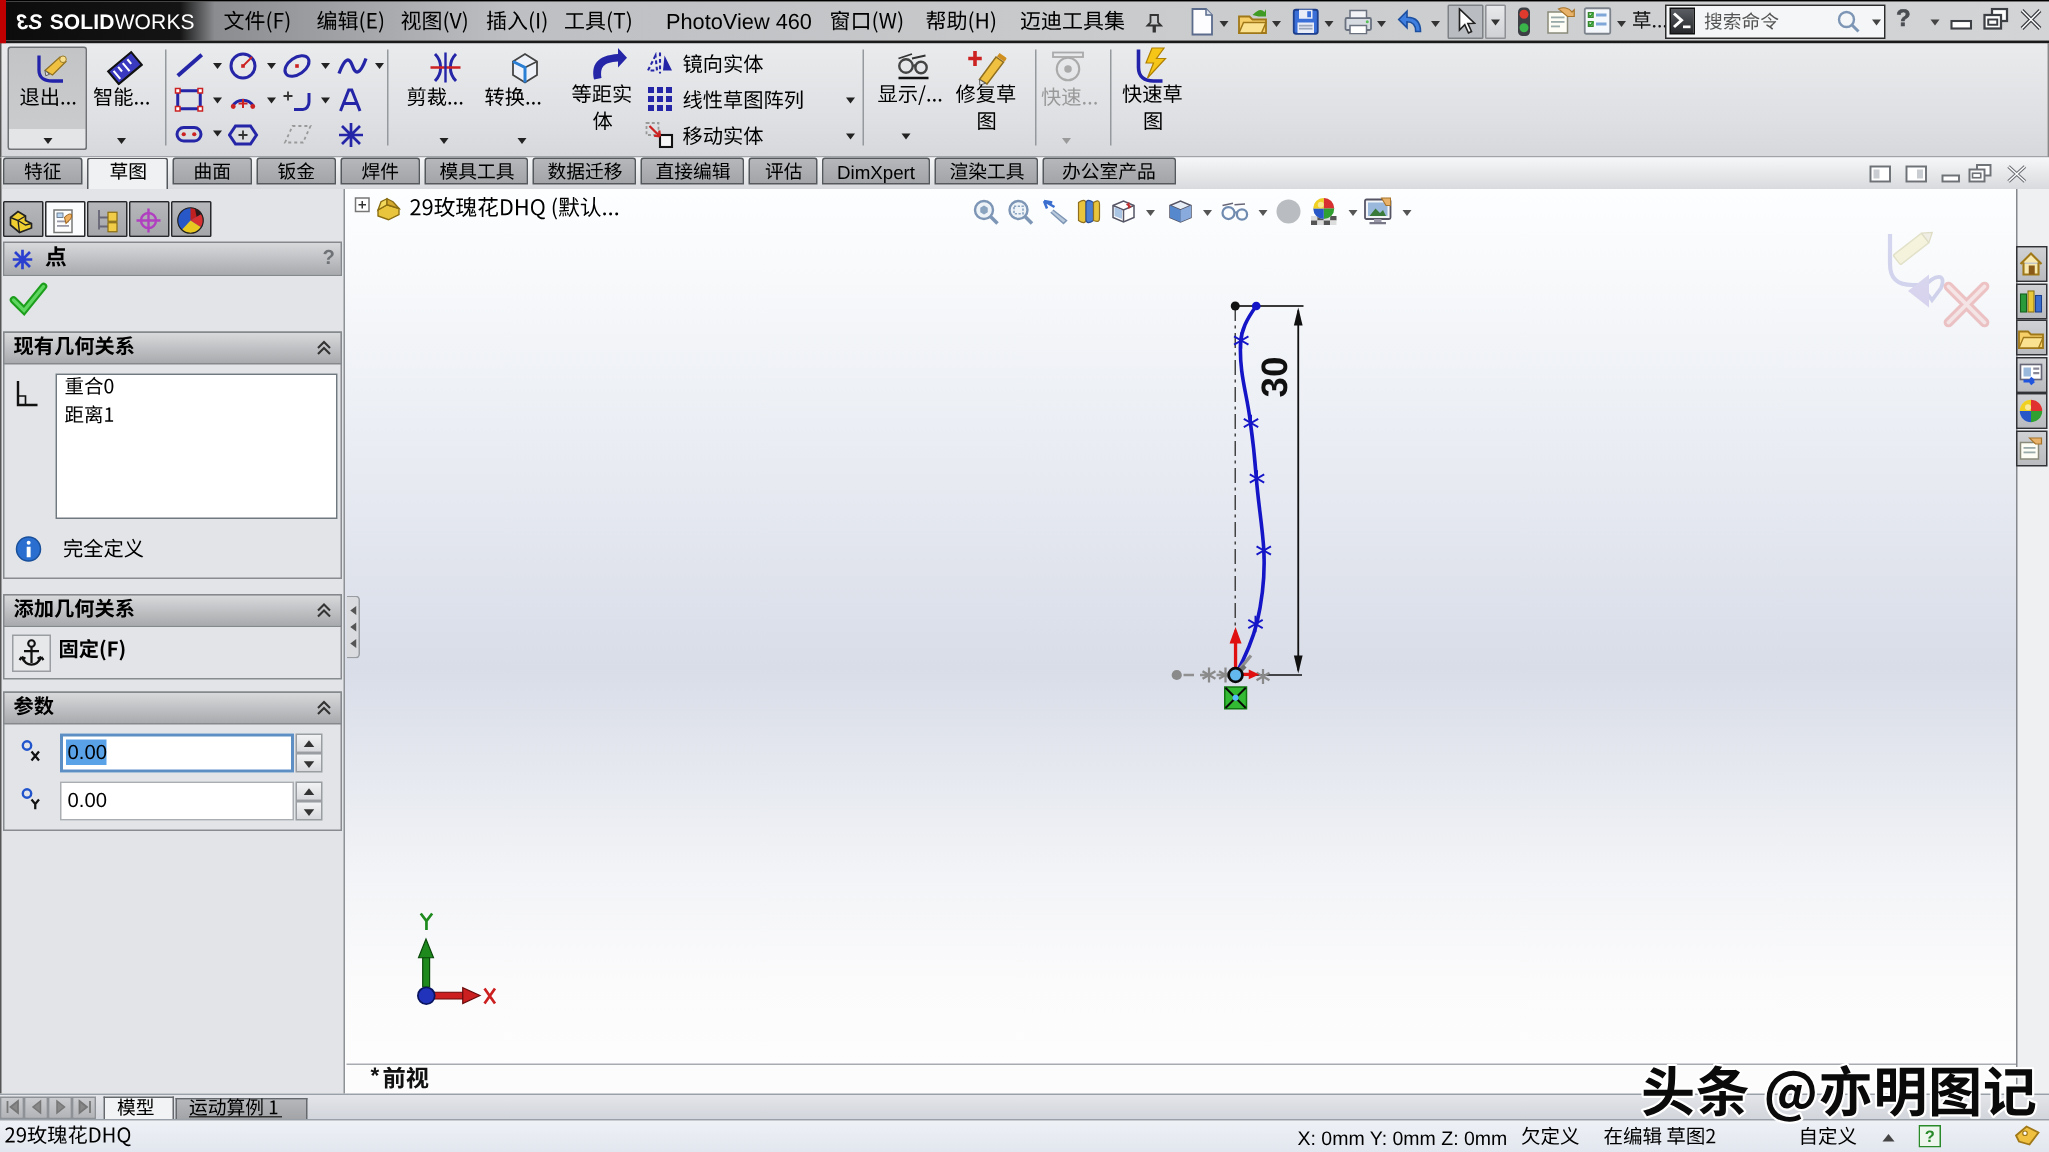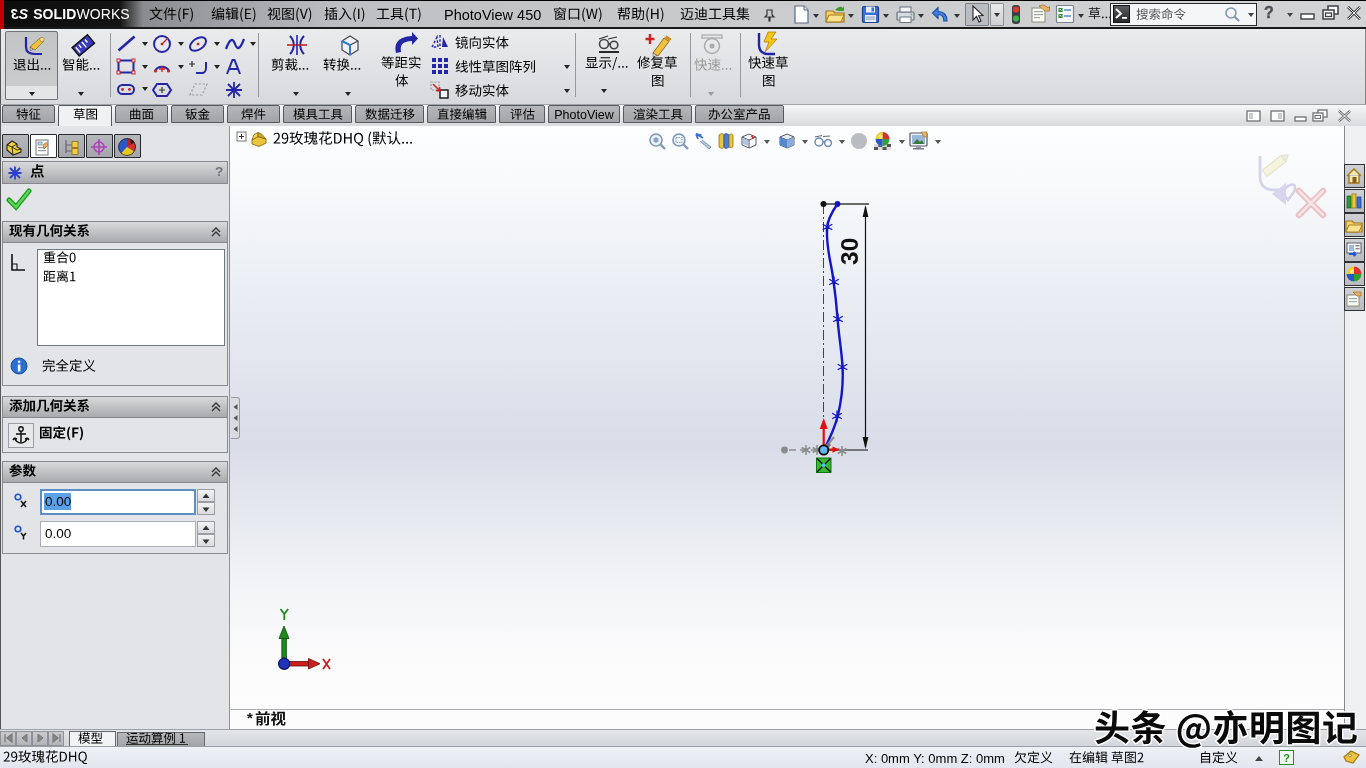--- a/index.html
+++ b/index.html
@@ -16,21 +16,21 @@
   </svg>
 <svg style="position:absolute;left:267px;top:7px;overflow:visible" width="48" height="18">
     <path fill="#000" transform="translate(0,12.0)" d="M6.3 -11.1H12.7V-3.6H11.7V-10.2H7.3V-3.6H6.3ZM9.4 -3.9H10.4V-0.4Q10.4 -0.1 10.5 0.0Q10.6 0.1 10.9 0.1H12.0Q12.3 0.1 12.4 -0.1Q12.5 -0.3 12.6 -0.8Q12.6 -1.3 12.6 -2.3Q12.8 -2.1 13.1 -2.0Q13.3 -1.9 13.5 -1.9Q13.4 -0.8 13.3 -0.2Q13.2 0.4 12.9 0.7Q12.6 0.9 12.0 0.9H10.7Q10.0 0.9 9.7 0.7Q9.4 0.4 9.4 -0.3ZM8.9 -9.1H9.9V-6.3Q9.9 -5.4 9.8 -4.4Q9.6 -3.4 9.2 -2.4Q8.7 -1.4 7.9 -0.5Q7.0 0.4 5.6 1.1Q5.6 1.0 5.5 0.9Q5.3 0.7 5.2 0.6Q5.1 0.4 5.0 0.3Q6.3 -0.3 7.1 -1.2Q7.9 -2.0 8.3 -2.9Q8.7 -3.8 8.8 -4.6Q8.9 -5.5 8.9 -6.4ZM0.9 -9.4H4.9V-8.4H0.9ZM2.7 -5.2 3.7 -6.4V1.1H2.7ZM3.7 -6.2Q3.8 -6.0 4.1 -5.7Q4.4 -5.4 4.7 -5.0Q5.0 -4.7 5.3 -4.4Q5.6 -4.0 5.7 -3.9L5.0 -3.1Q4.9 -3.3 4.6 -3.7Q4.4 -4.0 4.1 -4.4Q3.8 -4.8 3.5 -5.1Q3.2 -5.5 3.1 -5.7ZM4.6 -9.4H4.8L5.0 -9.4L5.6 -9.0Q5.1 -7.8 4.4 -6.6Q3.7 -5.4 2.8 -4.5Q1.9 -3.5 1.0 -2.8Q1.0 -3.0 0.9 -3.2Q0.8 -3.4 0.7 -3.6Q0.6 -3.8 0.6 -3.9Q1.4 -4.4 2.2 -5.3Q2.9 -6.1 3.6 -7.1Q4.2 -8.1 4.6 -9.1ZM2.2 -11.3 3.0 -11.7Q3.4 -11.3 3.7 -10.8Q4.1 -10.4 4.3 -10.0L3.5 -9.4Q3.3 -9.8 2.9 -10.3Q2.5 -10.9 2.2 -11.3Z M15.2 -11.1H26.8V1.1H25.8V-10.2H16.2V1.1H15.2ZM15.8 -0.4H26.4V0.5H15.8ZM19.2 -3.9 19.7 -4.5Q20.3 -4.4 20.9 -4.3Q21.5 -4.1 22.1 -3.9Q22.6 -3.7 23.0 -3.5L22.6 -2.8Q22.2 -3.0 21.6 -3.2Q21.1 -3.4 20.4 -3.6Q19.8 -3.8 19.2 -3.9ZM19.8 -9.9 20.7 -9.6Q20.3 -9.0 19.7 -8.4Q19.2 -7.8 18.6 -7.2Q18.0 -6.7 17.4 -6.3Q17.4 -6.4 17.2 -6.5Q17.1 -6.7 16.9 -6.8Q16.8 -6.9 16.7 -7.0Q17.6 -7.5 18.4 -8.3Q19.3 -9.1 19.8 -9.9ZM23.5 -8.8H23.7L23.9 -8.8L24.5 -8.5Q23.9 -7.6 23.1 -6.9Q22.3 -6.2 21.2 -5.6Q20.2 -5.1 19.1 -4.6Q18.0 -4.2 16.9 -4.0Q16.9 -4.1 16.8 -4.3Q16.7 -4.4 16.6 -4.6Q16.5 -4.8 16.4 -4.8Q17.5 -5.1 18.5 -5.4Q19.6 -5.8 20.6 -6.2Q21.5 -6.7 22.3 -7.3Q23.1 -7.9 23.5 -8.6ZM19.2 -8.0Q19.8 -7.3 20.8 -6.7Q21.8 -6.1 23.0 -5.6Q24.3 -5.2 25.5 -4.9Q25.4 -4.8 25.2 -4.6Q25.0 -4.3 24.9 -4.1Q23.7 -4.4 22.4 -4.9Q21.2 -5.4 20.1 -6.1Q19.1 -6.8 18.4 -7.7ZM19.5 -8.8H23.9V-8.0H18.9ZM17.9 -2.1 18.3 -2.8Q19.0 -2.8 19.8 -2.6Q20.6 -2.5 21.4 -2.3Q22.1 -2.2 22.8 -2.0Q23.5 -1.8 24.0 -1.6L23.5 -0.9Q22.9 -1.1 21.9 -1.3Q20.9 -1.6 19.9 -1.8Q18.8 -2.0 17.9 -2.1Z M31.4 2.8Q30.4 1.2 29.8 -0.6Q29.3 -2.3 29.3 -4.3Q29.3 -6.4 29.8 -8.1Q30.4 -9.9 31.4 -11.5L32.1 -11.1Q31.2 -9.6 30.8 -7.9Q30.4 -6.1 30.4 -4.3Q30.4 -2.6 30.8 -0.8Q31.2 0.9 32.1 2.4Z M36.0 0.0 32.7 -10.3H34.1L35.8 -4.7Q36.0 -3.8 36.3 -3.0Q36.5 -2.2 36.8 -1.3H36.8Q37.1 -2.2 37.3 -3.0Q37.5 -3.8 37.8 -4.7L39.5 -10.3H40.8L37.5 0.0Z M42.2 2.8 41.4 2.4Q42.3 0.9 42.7 -0.8Q43.2 -2.6 43.2 -4.3Q43.2 -6.1 42.7 -7.9Q42.3 -9.6 41.4 -11.1L42.2 -11.5Q43.1 -9.9 43.7 -8.1Q44.2 -6.4 44.2 -4.3Q44.2 -2.3 43.7 -0.6Q43.1 1.2 42.2 2.8Z"></path>
   </svg>
 <svg style="position:absolute;left:324px;top:7px;overflow:visible" width="44" height="18">
     <path fill="#000" transform="translate(0,12.0)" d="M12.0 -11.7 12.6 -10.8Q11.9 -10.6 11.1 -10.5Q10.3 -10.3 9.4 -10.2Q8.5 -10.1 7.6 -10.0Q6.7 -10.0 5.9 -9.9Q5.9 -10.1 5.8 -10.3Q5.7 -10.6 5.6 -10.8Q6.4 -10.8 7.3 -10.9Q8.2 -11.0 9.1 -11.1Q10.0 -11.2 10.7 -11.3Q11.5 -11.5 12.0 -11.7ZM7.7 -6.5 8.2 -5.7Q7.6 -5.5 7.0 -5.3Q6.4 -5.1 5.8 -5.0Q5.8 -5.1 5.7 -5.3Q5.6 -5.6 5.5 -5.7Q6.1 -5.9 6.7 -6.1Q7.3 -6.3 7.7 -6.5ZM5.1 -8.5H13.3V-7.5H5.1ZM8.7 -10.7H9.7V-0.1H8.7ZM5.5 -5.7 6.5 -5.4V1.1H5.5ZM10.2 -6.1H12.8V1.1H11.9V-5.1H10.2ZM6.0 -3.4H8.1V-2.5H6.0ZM10.3 -3.4H12.4V-2.5H10.3ZM5.9 -0.5H12.1V0.4H5.9ZM0.5 -4.3Q1.3 -4.5 2.4 -4.8Q3.5 -5.1 4.7 -5.5L4.8 -4.5Q3.7 -4.2 2.7 -3.9Q1.6 -3.6 0.8 -3.3ZM0.8 -8.9H4.6V-8.0H0.8ZM2.2 -11.8H3.3V-0.1Q3.3 0.3 3.2 0.5Q3.1 0.7 2.8 0.9Q2.6 1.0 2.2 1.0Q1.9 1.1 1.3 1.1Q1.3 0.9 1.2 0.6Q1.1 0.3 1.0 0.1Q1.4 0.1 1.7 0.1Q1.9 0.1 2.0 0.1Q2.2 0.1 2.2 -0.1Z M18.1 -10.6 18.8 -11.5Q19.7 -10.8 20.4 -10.0Q21.1 -9.2 21.7 -8.3Q22.2 -7.5 22.6 -6.6Q23.1 -5.7 23.5 -4.8Q24.0 -3.9 24.5 -3.1Q25.0 -2.3 25.8 -1.5Q26.5 -0.8 27.5 -0.2Q27.4 -0.1 27.3 0.2Q27.2 0.4 27.1 0.6Q27.0 0.8 27.0 1.0Q25.9 0.4 25.2 -0.4Q24.4 -1.1 23.9 -2.0Q23.3 -2.9 22.8 -3.8Q22.3 -4.7 21.9 -5.7Q21.4 -6.6 20.9 -7.5Q20.4 -8.4 19.7 -9.2Q19.0 -9.9 18.1 -10.6ZM20.4 -8.5 21.6 -8.3Q21.1 -6.1 20.3 -4.3Q19.5 -2.6 18.3 -1.2Q17.1 0.1 15.5 1.0Q15.4 0.9 15.3 0.8Q15.1 0.6 14.9 0.4Q14.7 0.3 14.6 0.2Q17.0 -1.1 18.4 -3.2Q19.8 -5.4 20.4 -8.5Z M31.4 2.8Q30.4 1.2 29.8 -0.6Q29.3 -2.3 29.3 -4.3Q29.3 -6.4 29.8 -8.1Q30.4 -9.9 31.4 -11.5L32.1 -11.1Q31.2 -9.6 30.8 -7.9Q30.4 -6.1 30.4 -4.3Q30.4 -2.6 30.8 -0.8Q31.2 0.9 32.1 2.4Z M34.1 0.0V-10.3H35.4V0.0Z M38.2 2.8 37.4 2.4Q38.3 0.9 38.8 -0.8Q39.2 -2.6 39.2 -4.3Q39.2 -6.1 38.8 -7.9Q38.3 -9.6 37.4 -11.1L38.2 -11.5Q39.2 -9.9 39.7 -8.1Q40.3 -6.4 40.3 -4.3Q40.3 -2.3 39.7 -0.6Q39.2 1.2 38.2 2.8Z"></path>
   </svg>
 <svg style="position:absolute;left:376px;top:7px;overflow:visible" width="48" height="18">
     <path fill="#000" transform="translate(0,12.0)" d="M1.5 -10.2H12.6V-9.1H1.5ZM0.7 -1.0H13.3V0.0H0.7ZM6.4 -9.6H7.6V-0.6H6.4Z M22.5 -1.2 23.1 -1.9Q23.9 -1.6 24.7 -1.2Q25.5 -0.8 26.2 -0.4Q26.9 0.0 27.5 0.3L26.6 1.1Q26.1 0.8 25.5 0.4Q24.8 -0.0 24.0 -0.4Q23.2 -0.8 22.5 -1.2ZM14.7 -2.9H27.3V-2.0H14.7ZM17.4 -9.0H24.6V-8.2H17.4ZM17.4 -7.0H24.6V-6.2H17.4ZM17.4 -5.0H24.6V-4.2H17.4ZM18.6 -1.9 19.6 -1.2Q19.0 -0.8 18.3 -0.4Q17.6 0.1 16.8 0.5Q16.0 0.8 15.3 1.1Q15.2 1.0 15.0 0.7Q14.7 0.5 14.6 0.4Q15.3 0.1 16.0 -0.3Q16.8 -0.7 17.5 -1.1Q18.2 -1.5 18.6 -1.9ZM17.0 -11.1H25.2V-2.5H24.2V-10.2H18.0V-2.5H17.0Z M31.4 2.8Q30.4 1.2 29.8 -0.6Q29.3 -2.3 29.3 -4.3Q29.3 -6.4 29.8 -8.1Q30.4 -9.9 31.4 -11.5L32.1 -11.1Q31.2 -9.6 30.8 -7.9Q30.4 -6.1 30.4 -4.3Q30.4 -2.6 30.8 -0.8Q31.2 0.9 32.1 2.4Z M36.3 0.0V-9.2H33.2V-10.3H40.7V-9.2H37.6V0.0Z M42.5 2.8 41.7 2.4Q42.6 0.9 43.1 -0.8Q43.5 -2.6 43.5 -4.3Q43.5 -6.1 43.1 -7.9Q42.6 -9.6 41.7 -11.1L42.5 -11.5Q43.5 -9.9 44.0 -8.1Q44.6 -6.4 44.6 -4.3Q44.6 -2.3 44.0 -0.6Q43.5 1.2 42.5 2.8Z"></path>
   </svg>
-<div style="position:absolute;left:444px;top:7px;font-size:14.5px;color:#000">PhotoView 450</div>
+<div style="position:absolute;left:444px;top:7px;font-size:14.5px;color:#000">PhotoView 460</div>
 <svg style="position:absolute;left:553px;top:7px;overflow:visible" width="52" height="18">
     <path fill="#000" transform="translate(0,12.0)" d="M2.3 -6.6H11.9V1.1H10.8V-5.8H3.3V1.1H2.3ZM6.1 -8.0 7.2 -7.8Q6.8 -7.3 6.5 -6.9Q6.1 -6.4 5.8 -6.1L4.9 -6.3Q5.2 -6.7 5.5 -7.2Q5.9 -7.6 6.1 -8.0ZM2.7 -0.2H11.4V0.6H2.7ZM9.0 -4.7H9.2L9.3 -4.7L9.9 -4.5Q9.4 -3.4 8.5 -2.6Q7.7 -1.8 6.6 -1.3Q5.5 -0.8 4.3 -0.5Q4.3 -0.6 4.1 -0.8Q4.0 -1.0 3.9 -1.1Q5.0 -1.4 6.0 -1.8Q7.0 -2.3 7.8 -2.9Q8.6 -3.6 9.0 -4.5ZM5.5 -5.5 6.4 -5.4Q6.0 -4.7 5.6 -4.1Q5.1 -3.5 4.5 -2.9Q4.4 -3.0 4.2 -3.2Q4.0 -3.3 3.8 -3.4Q4.4 -3.9 4.9 -4.4Q5.3 -5.0 5.5 -5.5ZM5.6 -4.7H9.2V-4.0H5.1ZM5.1 -3.1 5.6 -3.6Q6.4 -3.3 7.2 -2.9Q8.0 -2.5 8.8 -2.1Q9.5 -1.7 10.0 -1.3L9.4 -0.7Q9.0 -1.1 8.3 -1.5Q7.5 -1.9 6.7 -2.3Q5.9 -2.8 5.1 -3.1ZM1.1 -10.6H12.9V-8.4H11.8V-9.7H2.1V-8.4H1.1ZM5.2 -9.4 6.0 -8.9Q5.4 -8.4 4.7 -8.0Q4.0 -7.6 3.2 -7.2Q2.5 -6.9 1.7 -6.7L1.2 -7.5Q1.9 -7.7 2.6 -8.0Q3.3 -8.2 4.0 -8.6Q4.6 -9.0 5.2 -9.4ZM8.1 -8.8 8.7 -9.4Q9.4 -9.1 10.2 -8.8Q11.0 -8.4 11.7 -8.0Q12.4 -7.6 12.9 -7.2L12.2 -6.6Q11.8 -6.9 11.1 -7.3Q10.4 -7.7 9.6 -8.1Q8.8 -8.5 8.1 -8.8ZM6.0 -11.6 7.1 -11.8Q7.3 -11.4 7.5 -11.0Q7.8 -10.5 7.9 -10.2L6.7 -9.9Q6.6 -10.2 6.4 -10.7Q6.2 -11.2 6.0 -11.6Z M15.8 -10.3H26.3V0.7H25.1V-9.2H16.9V0.8H15.8ZM16.3 -1.5H25.9V-0.4H16.3Z M31.4 2.8Q30.4 1.2 29.8 -0.6Q29.3 -2.3 29.3 -4.3Q29.3 -6.4 29.8 -8.1Q30.4 -9.9 31.4 -11.5L32.1 -11.1Q31.2 -9.6 30.8 -7.9Q30.4 -6.1 30.4 -4.3Q30.4 -2.6 30.8 -0.8Q31.2 0.9 32.1 2.4Z M35.3 0.0 33.1 -10.3H34.4L35.5 -4.7Q35.7 -3.9 35.8 -3.0Q36.0 -2.2 36.1 -1.3H36.2Q36.4 -2.2 36.5 -3.0Q36.7 -3.9 36.9 -4.7L38.3 -10.3H39.5L40.9 -4.7Q41.1 -3.9 41.3 -3.0Q41.5 -2.2 41.7 -1.3H41.7Q41.9 -2.2 42.0 -3.0Q42.2 -3.9 42.3 -4.7L43.4 -10.3H44.6L42.5 0.0H41.0L39.4 -6.2Q39.3 -6.8 39.2 -7.4Q39.0 -7.9 38.9 -8.5H38.9Q38.7 -7.9 38.6 -7.4Q38.5 -6.8 38.3 -6.2L36.8 0.0Z M46.4 2.8 45.6 2.4Q46.5 0.9 47.0 -0.8Q47.4 -2.6 47.4 -4.3Q47.4 -6.1 47.0 -7.9Q46.5 -9.6 45.6 -11.1L46.4 -11.5Q47.4 -9.9 47.9 -8.1Q48.5 -6.4 48.5 -4.3Q48.5 -2.3 47.9 -0.6Q47.4 1.2 46.4 2.8Z"></path>
   </svg>
 <svg style="position:absolute;left:617px;top:7px;overflow:visible" width="50" height="18">
     <path fill="#000" transform="translate(0,12.0)" d="M0.9 -10.6H7.5V-9.8H0.9ZM0.7 -6.9H7.6V-6.0H0.7ZM1.2 -8.8H7.2V-7.9H1.2ZM8.2 -11.2H12.2V-10.3H9.2V-4.2H8.2ZM12.0 -11.2H12.2L12.4 -11.2L13.1 -10.8Q12.7 -10.2 12.3 -9.6Q11.8 -9.0 11.4 -8.5Q12.3 -7.9 12.6 -7.4Q13.0 -6.9 13.0 -6.4Q13.0 -6.0 12.8 -5.7Q12.7 -5.4 12.3 -5.2Q12.1 -5.1 11.9 -5.1Q11.7 -5.0 11.5 -5.0Q11.1 -4.9 10.7 -4.9Q10.3 -4.9 9.9 -5.0Q9.8 -5.2 9.7 -5.4Q9.7 -5.7 9.5 -5.9Q10.0 -5.8 10.3 -5.8Q10.7 -5.8 11.0 -5.8Q11.2 -5.8 11.3 -5.9Q11.5 -5.9 11.6 -5.9Q12.0 -6.1 12.0 -6.5Q12.0 -6.9 11.6 -7.4Q11.2 -7.8 10.3 -8.4Q10.6 -8.8 10.9 -9.3Q11.2 -9.7 11.5 -10.2Q11.8 -10.6 12.0 -11.0ZM3.8 -11.8H4.9V-7.6Q4.9 -7.2 4.7 -6.7Q4.6 -6.1 4.2 -5.6Q3.9 -5.0 3.3 -4.5Q2.7 -4.0 1.7 -3.6Q1.6 -3.8 1.4 -4.0Q1.1 -4.2 1.0 -4.4Q1.8 -4.6 2.4 -5.1Q2.9 -5.5 3.3 -5.9Q3.6 -6.4 3.7 -6.8Q3.8 -7.3 3.8 -7.6ZM6.4 -4.8H7.5V1.1H6.4ZM2.1 -3.7H11.5V-2.7H3.2V0.4H2.1ZM11.0 -3.7H12.1V-0.8Q12.1 -0.4 12.0 -0.2Q11.9 0.1 11.5 0.2Q11.2 0.3 10.6 0.3Q10.1 0.3 9.2 0.3Q9.1 0.1 9.0 -0.1Q8.9 -0.4 8.8 -0.6Q9.3 -0.6 9.7 -0.6Q10.1 -0.6 10.3 -0.6Q10.6 -0.6 10.8 -0.6Q10.9 -0.6 11.0 -0.6Q11.0 -0.7 11.0 -0.8Z M20.5 -8.6H26.5V-7.6H20.5ZM26.0 -8.6H27.0Q27.0 -8.6 27.0 -8.5Q27.0 -8.4 27.0 -8.3Q27.0 -8.1 27.0 -8.1Q27.0 -5.8 26.9 -4.3Q26.8 -2.8 26.8 -1.8Q26.7 -0.8 26.6 -0.3Q26.4 0.2 26.3 0.5Q26.1 0.7 25.8 0.9Q25.6 1.0 25.3 1.0Q24.9 1.0 24.4 1.0Q23.9 1.0 23.3 1.0Q23.3 0.8 23.2 0.5Q23.1 0.2 23.0 -0.0Q23.6 0.0 24.1 0.0Q24.6 0.1 24.8 0.1Q25.0 0.1 25.1 0.0Q25.3 -0.0 25.4 -0.2Q25.5 -0.3 25.6 -0.8Q25.7 -1.3 25.8 -2.3Q25.8 -3.2 25.9 -4.7Q26.0 -6.2 26.0 -8.4ZM22.9 -11.8H23.9Q23.9 -10.1 23.8 -8.6Q23.8 -7.1 23.6 -5.6Q23.4 -4.2 23.0 -2.9Q22.6 -1.7 21.9 -0.7Q21.1 0.4 20.0 1.1Q19.8 1.0 19.6 0.7Q19.4 0.5 19.2 0.4Q20.3 -0.3 21.0 -1.3Q21.7 -2.3 22.1 -3.4Q22.5 -4.6 22.6 -6.0Q22.8 -7.3 22.8 -8.8Q22.9 -10.2 22.9 -11.8ZM15.5 -11.1H20.1V-2.0H19.1V-10.1H16.4V-1.1H15.5ZM14.5 -1.3Q15.3 -1.5 16.3 -1.7Q17.3 -1.9 18.5 -2.2Q19.7 -2.4 20.8 -2.7L20.9 -1.7Q19.8 -1.4 18.7 -1.2Q17.6 -0.9 16.5 -0.7Q15.5 -0.5 14.7 -0.3ZM16.0 -8.1H19.5V-7.1H16.0ZM16.0 -5.1H19.5V-4.1H16.0Z M31.4 2.8Q30.4 1.2 29.8 -0.6Q29.3 -2.3 29.3 -4.3Q29.3 -6.4 29.8 -8.1Q30.4 -9.9 31.4 -11.5L32.1 -11.1Q31.2 -9.6 30.8 -7.9Q30.4 -6.1 30.4 -4.3Q30.4 -2.6 30.8 -0.8Q31.2 0.9 32.1 2.4Z M34.1 0.0V-10.3H35.4V-6.0H40.2V-10.3H41.5V0.0H40.2V-4.8H35.4V0.0Z M44.3 2.8 43.5 2.4Q44.4 0.9 44.9 -0.8Q45.3 -2.6 45.3 -4.3Q45.3 -6.1 44.9 -7.9Q44.4 -9.6 43.5 -11.1L44.3 -11.5Q45.3 -9.9 45.8 -8.1Q46.4 -6.4 46.4 -4.3Q46.4 -2.3 45.8 -0.6Q45.3 1.2 44.3 2.8Z"></path>
   </svg>
 <svg style="position:absolute;left:680px;top:7px;overflow:visible" width="73" height="18">
     <path fill="#000" transform="translate(0,12.0)" d="M3.7 -6.7V-0.9H2.6V-5.7H0.7V-6.7ZM0.8 -10.5 1.5 -11.1Q2.0 -10.8 2.4 -10.4Q2.9 -10.0 3.3 -9.6Q3.7 -9.2 4.0 -8.9L3.2 -8.2Q2.9 -8.5 2.5 -8.9Q2.1 -9.3 1.7 -9.7Q1.2 -10.1 0.8 -10.5ZM4.5 -10.8H13.2V-9.9H4.5ZM7.5 -7.6H11.9V-6.7H7.5ZM11.6 -7.6H12.6Q12.6 -7.6 12.6 -7.6Q12.6 -7.5 12.6 -7.4Q12.6 -7.3 12.6 -7.2Q12.5 -5.4 12.4 -4.2Q12.3 -3.1 12.2 -2.5Q12.0 -2.0 11.8 -1.7Q11.6 -1.5 11.4 -1.4Q11.2 -1.3 10.9 -1.3Q10.6 -1.3 10.1 -1.3Q9.7 -1.3 9.1 -1.3Q9.1 -1.5 9.0 -1.8Q9.0 -2.1 8.8 -2.3Q9.4 -2.2 9.8 -2.2Q10.3 -2.2 10.4 -2.2Q10.6 -2.2 10.7 -2.2Q10.8 -2.3 10.9 -2.4Q11.1 -2.5 11.2 -3.1Q11.3 -3.6 11.4 -4.7Q11.5 -5.7 11.6 -7.5ZM6.9 -10.3H8.0Q7.9 -8.9 7.8 -7.6Q7.7 -6.3 7.4 -5.1Q7.1 -3.9 6.5 -3.0Q5.9 -2.0 5.0 -1.3Q4.9 -1.5 4.6 -1.7Q4.4 -1.9 4.3 -2.0Q5.1 -2.7 5.7 -3.6Q6.2 -4.5 6.4 -5.5Q6.7 -6.6 6.8 -7.8Q6.9 -9.0 6.9 -10.3ZM3.2 -1.5Q3.6 -1.5 3.9 -1.3Q4.2 -1.0 4.7 -0.7Q5.4 -0.4 6.3 -0.3Q7.2 -0.2 8.3 -0.2Q9.1 -0.2 10.1 -0.2Q11.0 -0.2 11.9 -0.3Q12.8 -0.3 13.5 -0.4Q13.4 -0.3 13.4 -0.1Q13.3 0.1 13.2 0.3Q13.2 0.6 13.2 0.7Q12.8 0.7 12.1 0.8Q11.5 0.8 10.8 0.8Q10.1 0.8 9.5 0.8Q8.8 0.9 8.3 0.9Q7.1 0.9 6.2 0.7Q5.2 0.6 4.5 0.2Q4.1 -0.0 3.8 -0.3Q3.4 -0.5 3.2 -0.5Q3.0 -0.5 2.7 -0.3Q2.4 -0.1 2.0 0.3Q1.7 0.6 1.4 1.0L0.6 0.0Q1.3 -0.6 2.0 -1.1Q2.7 -1.5 3.2 -1.5Z M22.2 -11.7H23.3V-2.4H22.2ZM17.5 -6.9V-1.1H16.5V-5.9H14.7V-6.9ZM15.0 -10.3 15.7 -10.9Q16.1 -10.7 16.6 -10.4Q17.0 -10.1 17.5 -9.7Q17.9 -9.4 18.2 -9.1L17.4 -8.4Q17.2 -8.7 16.7 -9.0Q16.3 -9.3 15.9 -9.7Q15.4 -10.0 15.0 -10.3ZM17.1 -1.6Q17.5 -1.6 17.8 -1.3Q18.1 -1.1 18.7 -0.7Q19.4 -0.3 20.3 -0.2Q21.2 -0.0 22.3 -0.0Q22.9 -0.0 23.6 -0.0Q24.3 -0.1 25.0 -0.1Q25.6 -0.1 26.3 -0.2Q26.9 -0.2 27.5 -0.3Q27.4 -0.2 27.3 0.0Q27.3 0.2 27.2 0.4Q27.2 0.6 27.2 0.8Q26.8 0.8 26.2 0.8Q25.6 0.9 24.9 0.9Q24.2 0.9 23.6 0.9Q22.9 0.9 22.3 0.9Q21.0 0.9 20.1 0.8Q19.2 0.6 18.5 0.2Q18.1 -0.1 17.7 -0.4Q17.4 -0.6 17.1 -0.6Q16.9 -0.6 16.6 -0.4Q16.3 -0.1 15.9 0.2Q15.6 0.6 15.2 1.1L14.5 0.2Q15.2 -0.6 15.9 -1.1Q16.6 -1.6 17.1 -1.6ZM20.1 -5.2V-2.8H25.5V-5.2ZM20.1 -8.4V-6.0H25.5V-8.4ZM19.1 -9.3H26.5V-1.8H19.1Z M29.5 -10.2H40.6V-9.1H29.5ZM28.7 -1.0H41.3V0.0H28.7ZM34.4 -9.6H35.6V-0.6H34.4Z M50.5 -1.2 51.1 -1.9Q51.9 -1.6 52.7 -1.2Q53.5 -0.8 54.2 -0.4Q54.9 0.0 55.5 0.3L54.6 1.1Q54.1 0.8 53.5 0.4Q52.8 -0.0 52.0 -0.4Q51.2 -0.8 50.5 -1.2ZM42.7 -2.9H55.3V-2.0H42.7ZM45.4 -9.0H52.6V-8.2H45.4ZM45.4 -7.0H52.6V-6.2H45.4ZM45.4 -5.0H52.6V-4.2H45.4ZM46.6 -1.9 47.6 -1.2Q47.0 -0.8 46.3 -0.4Q45.6 0.1 44.8 0.5Q44.0 0.8 43.3 1.1Q43.2 1.0 43.0 0.7Q42.7 0.5 42.6 0.4Q43.3 0.1 44.0 -0.3Q44.8 -0.7 45.5 -1.1Q46.2 -1.5 46.6 -1.9ZM45.0 -11.1H53.2V-2.5H52.2V-10.2H46.0V-2.5H45.0Z M56.7 -3.1H69.3V-2.3H56.7ZM59.2 -8.5H67.8V-7.7H59.2ZM59.2 -6.8H67.9V-6.0H59.2ZM62.9 -9.7H63.9V-4.7H62.9ZM62.4 -4.1H63.5V1.1H62.4ZM62.2 -2.9 63.0 -2.5Q62.5 -1.9 61.8 -1.4Q61.1 -0.9 60.3 -0.4Q59.5 0.0 58.7 0.4Q57.9 0.7 57.1 1.0Q57.0 0.8 56.8 0.5Q56.6 0.2 56.4 0.1Q57.2 -0.1 58.0 -0.4Q58.8 -0.7 59.6 -1.1Q60.4 -1.5 61.1 -2.0Q61.7 -2.4 62.2 -2.9ZM63.7 -2.9Q64.2 -2.4 64.9 -2.0Q65.5 -1.5 66.3 -1.2Q67.1 -0.8 67.9 -0.5Q68.8 -0.2 69.5 -0.0Q69.4 0.1 69.3 0.2Q69.2 0.4 69.1 0.6Q69.0 0.7 68.9 0.9Q68.1 0.6 67.3 0.3Q66.4 -0.1 65.6 -0.5Q64.8 -0.9 64.1 -1.4Q63.4 -1.9 62.9 -2.5ZM59.7 -11.8 60.8 -11.6Q60.2 -10.5 59.3 -9.3Q58.4 -8.1 57.2 -7.1Q57.1 -7.3 57.0 -7.4Q56.8 -7.5 56.7 -7.6Q56.5 -7.7 56.4 -7.8Q57.2 -8.4 57.8 -9.1Q58.5 -9.8 58.9 -10.5Q59.4 -11.2 59.7 -11.8ZM62.5 -11.5 63.5 -11.8Q63.7 -11.4 64.0 -10.9Q64.2 -10.4 64.3 -10.1L63.3 -9.8Q63.3 -10.1 63.0 -10.6Q62.8 -11.1 62.5 -11.5ZM58.8 -5.1H68.9V-4.2H58.8ZM59.5 -10.3H68.4V-9.4H59.5V-3.8H58.4V-9.6L59.1 -10.3Z"></path>
   </svg>
 <svg style="position:absolute;left:763px;top:8px;" width="14" height="14" viewBox="0 0 14 14">
@@ -393,21 +393,21 @@
   </svg>
 <div style="position:absolute;left:427px;top:105px;width:69px;height:18px;background:linear-gradient(#b5b7ba,#a2a4a7);border:1px solid #55585c;border-bottom:1px solid #55585c;border-radius:2px 2px 0 0"></div>
 <svg style="position:absolute;left:436.5px;top:107.5px;overflow:visible" width="53" height="16">
     <path fill="#000" transform="translate(0,10.8)" d="M0.9 -9.4H11.6V-8.6H0.9ZM5.7 -10.5 6.7 -10.4Q6.7 -9.8 6.5 -9.2Q6.4 -8.6 6.3 -8.0Q6.2 -7.5 6.1 -7.0L5.2 -7.2Q5.3 -7.6 5.4 -8.2Q5.5 -8.8 5.6 -9.4Q5.7 -10.0 5.7 -10.5ZM2.8 -5.7H9.8V-5.0H2.8ZM2.8 -4.0H9.8V-3.3H2.8ZM0.6 -0.3H11.9V0.5H0.6ZM2.4 -7.6H10.2V0.1H9.3V-6.8H3.3V0.1H2.4ZM2.9 -2.2H9.8V-1.5H2.9Z M12.8 -3.9Q13.5 -4.0 14.5 -4.3Q15.5 -4.6 16.5 -5.0L16.6 -4.1Q15.7 -3.8 14.8 -3.5Q13.8 -3.2 13.1 -2.9ZM13.0 -8.0H16.6V-7.1H13.0ZM14.5 -10.5H15.4V-0.1Q15.4 0.3 15.3 0.5Q15.2 0.7 15.0 0.8Q14.7 0.9 14.4 0.9Q14.0 1.0 13.5 1.0Q13.5 0.8 13.4 0.5Q13.3 0.3 13.2 0.1Q13.6 0.1 13.9 0.1Q14.2 0.1 14.3 0.1Q14.5 0.1 14.5 -0.1ZM17.3 -9.2H24.1V-8.4H17.3ZM16.9 -6.3H24.4V-5.4H16.9ZM18.2 -7.9 18.9 -8.2Q19.2 -7.9 19.5 -7.4Q19.7 -7.0 19.9 -6.7L19.1 -6.3Q19.0 -6.6 18.7 -7.1Q18.5 -7.6 18.2 -7.9ZM22.1 -8.2 23.0 -8.0Q22.7 -7.4 22.4 -6.9Q22.1 -6.4 21.8 -6.0L21.0 -6.2Q21.2 -6.5 21.4 -6.8Q21.6 -7.2 21.8 -7.6Q22.0 -7.9 22.1 -8.2ZM16.7 -4.1H24.5V-3.3H16.7ZM22.1 -3.5 23.0 -3.4Q22.8 -2.4 22.3 -1.7Q21.8 -0.9 21.1 -0.4Q20.4 0.1 19.3 0.4Q18.3 0.8 16.9 1.0Q16.8 0.8 16.7 0.5Q16.6 0.3 16.5 0.2Q18.2 -0.0 19.4 -0.4Q20.5 -0.9 21.2 -1.6Q21.8 -2.4 22.1 -3.5ZM17.5 -1.7Q17.9 -2.2 18.3 -2.8Q18.7 -3.4 19.1 -4.1Q19.5 -4.8 19.7 -5.4L20.6 -5.2Q20.3 -4.6 19.9 -3.9Q19.6 -3.3 19.2 -2.6Q18.8 -2.0 18.4 -1.6ZM17.5 -1.7 18.1 -2.3Q18.8 -2.1 19.7 -1.8Q20.6 -1.5 21.4 -1.1Q22.2 -0.8 22.9 -0.4Q23.7 -0.1 24.2 0.3L23.6 1.0Q23.1 0.7 22.4 0.3Q21.7 -0.1 20.8 -0.4Q20.0 -0.8 19.2 -1.1Q18.3 -1.5 17.5 -1.7ZM19.6 -10.3 20.5 -10.4Q20.7 -10.1 20.9 -9.6Q21.2 -9.2 21.3 -8.9L20.4 -8.7Q20.3 -9.0 20.0 -9.4Q19.8 -9.9 19.6 -10.3Z M25.8 -2.3Q25.8 -2.4 25.8 -2.5Q25.7 -2.7 25.7 -2.8Q25.6 -3.0 25.6 -3.1Q25.8 -3.1 26.0 -3.4Q26.2 -3.6 26.4 -3.9Q26.6 -4.1 26.9 -4.5Q27.1 -4.9 27.5 -5.5Q27.8 -6.0 28.2 -6.6Q28.5 -7.3 28.8 -7.9L29.6 -7.5Q29.1 -6.6 28.6 -5.8Q28.1 -4.9 27.6 -4.2Q27.0 -3.4 26.5 -2.8V-2.7Q26.5 -2.7 26.4 -2.7Q26.3 -2.6 26.2 -2.6Q26.0 -2.5 25.9 -2.4Q25.8 -2.4 25.8 -2.3ZM25.8 -2.3 25.8 -3.0 26.2 -3.3 29.2 -4.0Q29.2 -3.8 29.2 -3.6Q29.2 -3.3 29.2 -3.2Q28.2 -3.0 27.6 -2.8Q26.9 -2.6 26.6 -2.5Q26.3 -2.5 26.1 -2.4Q25.9 -2.3 25.8 -2.3ZM25.8 -5.3Q25.7 -5.4 25.7 -5.5Q25.6 -5.7 25.6 -5.9Q25.5 -6.0 25.5 -6.1Q25.6 -6.2 25.8 -6.4Q26.0 -6.6 26.1 -6.9Q26.2 -7.1 26.4 -7.4Q26.6 -7.8 26.8 -8.3Q27.1 -8.8 27.3 -9.4Q27.5 -9.9 27.7 -10.5L28.6 -10.2Q28.3 -9.4 27.9 -8.6Q27.5 -7.8 27.1 -7.1Q26.7 -6.4 26.3 -5.8V-5.8Q26.3 -5.8 26.2 -5.7Q26.1 -5.7 26.0 -5.6Q25.9 -5.5 25.8 -5.4Q25.8 -5.4 25.8 -5.3ZM25.8 -5.3 25.7 -6.0 26.2 -6.3 28.4 -6.5Q28.3 -6.3 28.3 -6.1Q28.3 -5.9 28.3 -5.7Q27.5 -5.6 27.1 -5.6Q26.6 -5.5 26.4 -5.4Q26.1 -5.4 26.0 -5.4Q25.8 -5.3 25.8 -5.3ZM25.5 -0.7Q26.2 -0.9 27.2 -1.3Q28.1 -1.7 29.2 -2.0L29.3 -1.3Q28.4 -0.9 27.4 -0.5Q26.5 -0.1 25.7 0.2ZM32.8 -4.7H33.4V0.6H32.8ZM34.3 -4.7H35.0V0.6H34.3ZM35.9 -5.2H36.6V0.1Q36.6 0.3 36.6 0.5Q36.5 0.7 36.4 0.8Q36.2 0.9 36.0 0.9Q35.7 0.9 35.4 0.9Q35.4 0.8 35.3 0.5Q35.2 0.3 35.2 0.2Q35.4 0.2 35.5 0.2Q35.7 0.2 35.8 0.2Q35.9 0.2 35.9 0.1ZM30.2 -9.1H31.0V-6.4Q31.0 -5.7 31.0 -4.8Q30.9 -3.8 30.8 -2.9Q30.7 -1.9 30.4 -0.9Q30.1 0.0 29.6 0.8Q29.6 0.7 29.4 0.6Q29.3 0.5 29.2 0.4Q29.0 0.3 28.9 0.3Q29.4 -0.5 29.6 -1.4Q29.9 -2.2 30.0 -3.1Q30.1 -4.0 30.1 -4.9Q30.2 -5.7 30.2 -6.4ZM30.6 -9.1H36.5V-6.2H30.6V-7.0H35.6V-8.4H30.6ZM31.0 -5.2H36.3V-4.4H31.8V0.9H31.0ZM31.4 -2.5H36.2V-1.8H31.4ZM32.6 -10.3 33.4 -10.6Q33.7 -10.2 33.9 -9.8Q34.1 -9.4 34.1 -9.0L33.2 -8.7Q33.1 -9.1 33.0 -9.5Q32.8 -10.0 32.6 -10.3Z M38.1 -9.0H42.7V-8.1H38.1ZM40.6 -7.1H41.4V0.9H40.6ZM38.0 -2.1Q38.6 -2.2 39.4 -2.3Q40.2 -2.4 41.0 -2.6Q41.9 -2.8 42.8 -2.9L42.8 -2.1Q41.6 -1.9 40.4 -1.6Q39.2 -1.4 38.2 -1.2ZM38.5 -4.1Q38.5 -4.2 38.4 -4.4Q38.4 -4.5 38.3 -4.7Q38.3 -4.9 38.2 -5.0Q38.4 -5.0 38.5 -5.3Q38.7 -5.6 38.8 -6.0Q38.9 -6.2 39.0 -6.7Q39.2 -7.1 39.4 -7.7Q39.5 -8.4 39.7 -9.1Q39.9 -9.8 39.9 -10.5L40.9 -10.3Q40.7 -9.3 40.4 -8.3Q40.1 -7.3 39.8 -6.4Q39.5 -5.4 39.1 -4.7V-4.7Q39.1 -4.7 39.0 -4.6Q38.9 -4.5 38.8 -4.5Q38.7 -4.4 38.6 -4.3Q38.5 -4.2 38.5 -4.1ZM38.5 -4.1V-4.9L39.0 -5.2H42.6V-4.3H39.4Q39.1 -4.3 38.8 -4.3Q38.6 -4.2 38.5 -4.1ZM47.7 -6.5H48.6V1.0H47.7ZM44.4 -9.4V-8.1H47.7V-9.4ZM43.5 -10.1H48.6V-7.4H43.5ZM42.8 -6.7H49.4V-5.9H42.8ZM44.0 -4.8H47.9V-4.1H44.0ZM44.0 -3.0H48.0V-2.3H44.0ZM43.6 -6.5H44.5V-0.8L43.6 -0.7ZM42.5 -0.9Q43.3 -1.0 44.5 -1.1Q45.6 -1.2 46.9 -1.2Q48.2 -1.3 49.5 -1.4L49.5 -0.7Q48.3 -0.5 47.0 -0.4Q45.8 -0.3 44.6 -0.3Q43.5 -0.2 42.6 -0.1Z"></path>
   </svg>
 <div style="position:absolute;left:499px;top:105px;width:46px;height:18px;background:linear-gradient(#b5b7ba,#a2a4a7);border:1px solid #55585c;border-bottom:1px solid #55585c;border-radius:2px 2px 0 0"></div>
 <svg style="position:absolute;left:509.5px;top:107.5px;overflow:visible" width="28" height="16">
     <path fill="#000" transform="translate(0,10.8)" d="M4.1 -4.4H12.0V-3.5H4.1ZM4.5 -9.9H11.5V-9.0H4.5ZM7.5 -9.7H8.5V1.0H7.5ZM10.3 -8.3 11.3 -8.1Q11.1 -7.5 10.9 -7.0Q10.8 -6.4 10.6 -5.9Q10.4 -5.3 10.2 -4.9L9.5 -5.1Q9.6 -5.6 9.8 -6.1Q10.0 -6.7 10.1 -7.2Q10.2 -7.8 10.3 -8.3ZM4.9 -8.1 5.7 -8.3Q5.9 -7.8 6.0 -7.2Q6.2 -6.7 6.3 -6.1Q6.4 -5.6 6.5 -5.2L5.6 -5.0Q5.6 -5.4 5.5 -5.9Q5.4 -6.5 5.2 -7.0Q5.1 -7.6 4.9 -8.1ZM1.2 -9.5 1.8 -10.1Q2.1 -9.8 2.5 -9.5Q2.9 -9.1 3.2 -8.8Q3.5 -8.5 3.7 -8.2L3.1 -7.6Q2.9 -7.8 2.6 -8.2Q2.3 -8.5 1.9 -8.9Q1.5 -9.2 1.2 -9.5ZM2.1 0.7 2.0 -0.1 2.2 -0.5 4.4 -2.1Q4.4 -2.0 4.5 -1.7Q4.6 -1.5 4.7 -1.3Q3.9 -0.7 3.5 -0.4Q3.0 -0.0 2.7 0.2Q2.5 0.4 2.3 0.5Q2.2 0.7 2.1 0.7ZM0.5 -6.6H2.8V-5.7H0.5ZM2.1 0.7Q2.1 0.6 2.0 0.5Q2.0 0.3 1.9 0.2Q1.8 0.0 1.7 -0.0Q1.9 -0.1 2.1 -0.4Q2.3 -0.6 2.3 -1.1V-6.6H3.1V-0.2Q3.1 -0.2 3.0 -0.1Q2.8 -0.0 2.6 0.1Q2.4 0.3 2.3 0.4Q2.1 0.6 2.1 0.7Z M15.8 -10.5 16.7 -10.2Q16.3 -9.1 15.8 -8.1Q15.2 -7.1 14.6 -6.2Q13.9 -5.2 13.3 -4.5Q13.2 -4.6 13.1 -4.8Q13.0 -5.0 12.9 -5.2Q12.8 -5.4 12.7 -5.5Q13.4 -6.1 13.9 -6.9Q14.5 -7.7 15.0 -8.6Q15.5 -9.5 15.8 -10.5ZM14.5 -7.2 15.4 -8.1 15.4 -8.1V1.0H14.5ZM17.3 -4.3H23.7V0.9H22.8V-3.4H18.2V1.0H17.3ZM20.0 -10.5H20.9V-3.8H20.0ZM16.6 -7.8H24.5V-6.9H16.6ZM17.7 -0.4H23.3V0.5H17.7Z"></path>
   </svg>
 <div style="position:absolute;left:548px;top:105px;width:72px;height:18px;background:linear-gradient(#b5b7ba,#a2a4a7);border:1px solid #55585c;border-bottom:1px solid #55585c;border-radius:2px 2px 0 0"></div>
-<div style="position:absolute;left:548px;top:108px;width:72px;text-align:center;font-size:12.5px;color:#000">PhotoView</div>
+<div style="position:absolute;left:548px;top:108px;width:72px;text-align:center;font-size:12.5px;color:#000">DimXpert</div>
 <div style="position:absolute;left:623px;top:105px;width:69px;height:18px;background:linear-gradient(#b5b7ba,#a2a4a7);border:1px solid #55585c;border-bottom:1px solid #55585c;border-radius:2px 2px 0 0"></div>
 <svg style="position:absolute;left:632.5px;top:107.5px;overflow:visible" width="53" height="16">
     <path fill="#000" transform="translate(0,10.8)" d="M4.0 -9.1H11.7V-7.0H10.8V-8.3H4.8V-7.0H4.0ZM5.1 -7.3H10.5V-6.5H5.1ZM3.7 -0.2H12.0V0.7H3.7ZM5.7 -3.0V-1.8H9.8V-3.0ZM5.7 -4.9V-3.7H9.8V-4.9ZM4.9 -5.6H10.7V-1.1H4.9ZM7.1 -10.4 8.0 -10.5Q8.2 -10.2 8.3 -9.7Q8.5 -9.3 8.5 -8.9L7.5 -8.7Q7.5 -9.1 7.4 -9.5Q7.2 -10.0 7.1 -10.4ZM1.1 -9.7 1.7 -10.3Q2.0 -10.1 2.4 -9.9Q2.8 -9.7 3.2 -9.4Q3.6 -9.2 3.8 -8.9L3.2 -8.2Q3.0 -8.4 2.6 -8.7Q2.3 -9.0 1.9 -9.2Q1.5 -9.5 1.1 -9.7ZM0.5 -6.3 1.0 -7.0Q1.4 -6.8 1.8 -6.6Q2.2 -6.4 2.6 -6.1Q3.0 -5.9 3.2 -5.7L2.7 -4.9Q2.5 -5.1 2.1 -5.4Q1.7 -5.6 1.3 -5.9Q0.9 -6.2 0.5 -6.3ZM0.9 0.2Q1.2 -0.3 1.6 -1.0Q2.0 -1.6 2.3 -2.4Q2.7 -3.1 3.0 -3.8L3.8 -3.3Q3.5 -2.6 3.1 -1.9Q2.8 -1.2 2.4 -0.5Q2.1 0.2 1.7 0.8Z M13.2 -3.6H24.3V-2.8H13.2ZM16.8 -9.1H21.9V-8.3H16.8ZM18.3 -5.0H19.2V1.0H18.3ZM17.8 -3.3 18.6 -2.9Q18.0 -2.1 17.2 -1.4Q16.4 -0.7 15.4 -0.1Q14.5 0.4 13.6 0.8Q13.5 0.7 13.4 0.5Q13.3 0.4 13.2 0.3Q13.1 0.1 13.0 0.0Q13.9 -0.3 14.8 -0.8Q15.7 -1.3 16.5 -1.9Q17.3 -2.6 17.8 -3.3ZM19.6 -3.3Q20.1 -2.6 20.9 -1.9Q21.7 -1.3 22.7 -0.8Q23.6 -0.4 24.5 -0.1Q24.4 0.0 24.3 0.2Q24.2 0.3 24.1 0.4Q24.0 0.6 23.9 0.7Q23.0 0.4 22.0 -0.2Q21.1 -0.7 20.2 -1.4Q19.4 -2.1 18.9 -2.9ZM13.1 -8.0 13.5 -8.6Q13.8 -8.5 14.2 -8.4Q14.6 -8.2 15.0 -8.1Q15.4 -7.9 15.6 -7.8L15.2 -7.1Q15.0 -7.2 14.6 -7.4Q14.2 -7.6 13.8 -7.7Q13.4 -7.9 13.1 -8.0ZM13.9 -9.8 14.3 -10.4Q14.7 -10.3 15.1 -10.2Q15.5 -10.0 15.8 -9.8Q16.2 -9.7 16.4 -9.5L16.0 -8.8Q15.8 -9.0 15.4 -9.2Q15.1 -9.3 14.7 -9.5Q14.3 -9.7 13.9 -9.8ZM13.4 -4.8Q13.8 -5.2 14.5 -5.8Q15.1 -6.4 15.6 -7.1L16.2 -6.5Q15.7 -5.9 15.1 -5.3Q14.6 -4.7 14.1 -4.1ZM21.3 -9.1H22.3V-6.0Q22.3 -5.6 22.3 -5.5Q22.4 -5.5 22.6 -5.5Q22.7 -5.5 22.8 -5.5Q23.0 -5.5 23.1 -5.5Q23.2 -5.5 23.3 -5.5Q23.4 -5.5 23.4 -5.5Q23.5 -5.6 23.5 -5.6Q23.6 -5.7 23.6 -5.8Q23.6 -6.0 23.6 -6.3Q23.6 -6.7 23.6 -7.1Q23.8 -7.0 24.0 -6.8Q24.2 -6.7 24.4 -6.7Q24.4 -6.2 24.4 -5.8Q24.4 -5.4 24.3 -5.3Q24.2 -5.1 24.1 -5.0Q24.0 -4.9 23.9 -4.8Q23.7 -4.7 23.5 -4.7Q23.3 -4.7 23.2 -4.7Q23.1 -4.7 22.9 -4.7Q22.8 -4.7 22.6 -4.7Q22.5 -4.7 22.4 -4.7Q22.2 -4.7 22.0 -4.7Q21.8 -4.8 21.6 -4.9Q21.5 -5.0 21.4 -5.2Q21.3 -5.5 21.3 -6.0ZM18.9 -10.5 19.9 -10.5Q19.8 -8.8 19.5 -7.6Q19.2 -6.5 18.4 -5.7Q17.7 -4.9 16.5 -4.3Q16.5 -4.4 16.3 -4.5Q16.2 -4.7 16.1 -4.8Q16.0 -5.0 15.9 -5.0Q17.0 -5.5 17.7 -6.2Q18.3 -6.9 18.6 -7.9Q18.9 -9.0 18.9 -10.5Z M26.3 -9.1H36.3V-8.1H26.3ZM25.6 -0.9H36.9V0.0H25.6ZM30.7 -8.6H31.7V-0.5H30.7Z M45.1 -1.1 45.7 -1.7Q46.4 -1.4 47.1 -1.0Q47.8 -0.7 48.4 -0.3Q49.1 0.0 49.5 0.3L48.8 1.0Q48.3 0.7 47.7 0.4Q47.1 -0.0 46.4 -0.4Q45.8 -0.7 45.1 -1.1ZM38.1 -2.6H49.4V-1.8H38.1ZM40.5 -8.0H47.0V-7.3H40.5ZM40.5 -6.3H47.0V-5.6H40.5ZM40.5 -4.5H47.0V-3.8H40.5ZM41.6 -1.7 42.5 -1.1Q42.0 -0.7 41.3 -0.3Q40.7 0.1 40.0 0.4Q39.3 0.8 38.7 1.0Q38.6 0.9 38.4 0.7Q38.2 0.5 38.0 0.3Q38.6 0.1 39.3 -0.3Q40.0 -0.6 40.6 -1.0Q41.2 -1.3 41.6 -1.7ZM40.1 -9.9H47.5V-2.2H46.6V-9.1H41.0V-2.2H40.1Z"></path>
   </svg>
 <div style="position:absolute;left:695px;top:105px;width:89px;height:18px;background:linear-gradient(#b5b7ba,#a2a4a7);border:1px solid #55585c;border-bottom:1px solid #55585c;border-radius:2px 2px 0 0"></div>
 <svg style="position:absolute;left:708.25px;top:107.5px;overflow:visible" width="65" height="16">
     <path fill="#000" transform="translate(0,10.8)" d="M1.1 -8.2H8.9V-7.3H1.1ZM8.4 -8.2H9.4Q9.4 -8.2 9.4 -8.1Q9.4 -8.0 9.4 -7.9Q9.4 -7.7 9.4 -7.7Q9.4 -5.7 9.3 -4.2Q9.2 -2.8 9.1 -1.9Q9.0 -1.0 8.9 -0.5Q8.7 -0.0 8.5 0.2Q8.3 0.5 8.1 0.6Q7.8 0.7 7.5 0.8Q7.1 0.8 6.6 0.8Q6.0 0.8 5.5 0.7Q5.5 0.5 5.4 0.2Q5.3 -0.0 5.2 -0.3Q5.8 -0.2 6.3 -0.2Q6.8 -0.2 7.1 -0.2Q7.3 -0.2 7.4 -0.2Q7.5 -0.2 7.6 -0.4Q7.8 -0.5 7.9 -1.0Q8.0 -1.5 8.1 -2.4Q8.2 -3.3 8.3 -4.7Q8.4 -6.0 8.4 -8.0ZM4.9 -10.5H5.9V-8.3Q5.9 -7.5 5.8 -6.5Q5.7 -5.5 5.5 -4.6Q5.2 -3.6 4.7 -2.6Q4.2 -1.6 3.4 -0.7Q2.6 0.2 1.3 1.0Q1.2 0.9 1.1 0.8Q0.9 0.6 0.8 0.5Q0.7 0.4 0.5 0.3Q1.7 -0.4 2.5 -1.3Q3.3 -2.2 3.8 -3.1Q4.3 -4.0 4.5 -4.9Q4.7 -5.8 4.8 -6.7Q4.9 -7.5 4.9 -8.3ZM2.3 -6.2 3.1 -5.8Q2.9 -5.3 2.7 -4.6Q2.4 -4.0 2.1 -3.4Q1.8 -2.8 1.4 -2.3L0.6 -2.8Q0.9 -3.3 1.3 -3.8Q1.6 -4.4 1.9 -5.0Q2.1 -5.6 2.3 -6.2ZM9.7 -6.0 10.6 -6.3Q10.9 -5.7 11.2 -5.0Q11.4 -4.3 11.7 -3.6Q11.9 -2.9 12.0 -2.4L11.1 -2.1Q11.0 -2.6 10.8 -3.3Q10.6 -3.9 10.3 -4.7Q10.0 -5.4 9.7 -6.0Z M20.1 -3.4 21.0 -3.8Q21.6 -3.2 22.1 -2.4Q22.7 -1.6 23.2 -0.9Q23.7 -0.2 24.0 0.4L23.1 0.9Q22.8 0.3 22.3 -0.4Q21.8 -1.2 21.2 -2.0Q20.7 -2.8 20.1 -3.4ZM16.6 -10.1 17.5 -9.9Q17.1 -8.8 16.6 -7.9Q16.0 -6.9 15.4 -6.1Q14.7 -5.3 14.0 -4.7Q13.9 -4.8 13.8 -4.9Q13.6 -5.0 13.4 -5.2Q13.3 -5.3 13.1 -5.4Q13.8 -5.9 14.5 -6.7Q15.1 -7.4 15.7 -8.3Q16.2 -9.2 16.6 -10.1ZM20.8 -10.2Q21.1 -9.6 21.6 -8.9Q22.0 -8.2 22.5 -7.6Q23.0 -7.0 23.5 -6.4Q24.1 -5.9 24.5 -5.5Q24.4 -5.4 24.3 -5.2Q24.1 -5.1 24.0 -5.0Q23.9 -4.8 23.8 -4.7Q23.3 -5.1 22.7 -5.7Q22.2 -6.3 21.7 -7.0Q21.2 -7.7 20.7 -8.4Q20.3 -9.2 19.9 -9.9ZM14.5 0.2Q14.5 0.1 14.4 -0.1Q14.4 -0.3 14.3 -0.5Q14.2 -0.7 14.2 -0.8Q14.4 -0.9 14.7 -1.1Q14.9 -1.4 15.3 -1.9Q15.5 -2.1 15.8 -2.6Q16.2 -3.0 16.6 -3.7Q17.0 -4.4 17.5 -5.1Q17.9 -5.9 18.3 -6.7L19.3 -6.2Q18.7 -5.2 18.1 -4.1Q17.4 -3.0 16.7 -2.1Q16.0 -1.1 15.3 -0.4V-0.4Q15.3 -0.4 15.2 -0.3Q15.0 -0.3 14.9 -0.2Q14.7 -0.1 14.6 -0.0Q14.5 0.1 14.5 0.2ZM14.5 0.2 14.5 -0.6 15.2 -1.0 22.2 -1.4Q22.2 -1.2 22.3 -0.9Q22.3 -0.7 22.4 -0.5Q20.7 -0.4 19.5 -0.3Q18.3 -0.2 17.5 -0.2Q16.6 -0.1 16.1 -0.1Q15.6 -0.0 15.3 0.0Q15.0 0.1 14.8 0.1Q14.6 0.1 14.5 0.2Z M30.8 -4.0H31.7V0.2H30.8ZM27.2 -7.4H35.4V-6.6H27.2ZM25.7 -0.2H36.8V0.6H25.7ZM26.9 -2.7H35.7V-1.9H26.9ZM32.6 -6.0 33.3 -6.4Q33.7 -6.1 34.2 -5.7Q34.7 -5.3 35.1 -4.9Q35.5 -4.5 35.8 -4.2L35.0 -3.6Q34.8 -4.0 34.4 -4.4Q34.0 -4.8 33.5 -5.2Q33.1 -5.6 32.6 -6.0ZM25.9 -9.4H36.6V-7.2H35.7V-8.5H26.8V-7.2H25.9ZM27.4 -3.8Q27.4 -3.9 27.3 -4.0Q27.3 -4.2 27.2 -4.4Q27.1 -4.5 27.1 -4.7Q27.3 -4.7 27.5 -4.8Q27.7 -4.9 28.0 -5.1Q28.1 -5.2 28.5 -5.6Q28.9 -5.9 29.4 -6.3Q29.9 -6.8 30.3 -7.3L31.1 -6.8Q30.4 -6.0 29.6 -5.4Q28.8 -4.7 28.0 -4.2V-4.2Q28.0 -4.2 27.9 -4.2Q27.8 -4.1 27.7 -4.1Q27.6 -4.0 27.5 -3.9Q27.4 -3.9 27.4 -3.8ZM27.4 -3.8 27.4 -4.4 27.9 -4.7 34.5 -5.2Q34.5 -5.0 34.6 -4.8Q34.6 -4.6 34.6 -4.5Q32.8 -4.3 31.5 -4.2Q30.3 -4.1 29.5 -4.1Q28.7 -4.0 28.3 -4.0Q27.9 -3.9 27.7 -3.9Q27.5 -3.8 27.4 -3.8ZM30.4 -10.4 31.3 -10.6Q31.5 -10.3 31.7 -9.9Q32.0 -9.5 32.0 -9.2L31.1 -8.9Q31.0 -9.2 30.8 -9.6Q30.6 -10.0 30.4 -10.4Z M39.6 -5.8H49.1V-4.9H39.6ZM38.9 -9.0H48.8V-8.1H38.9ZM39.1 -5.8H40.0V-4.1Q40.0 -3.5 40.0 -2.8Q39.9 -2.2 39.8 -1.5Q39.6 -0.8 39.4 -0.1Q39.1 0.5 38.7 1.1Q38.6 1.0 38.5 0.9Q38.3 0.7 38.2 0.6Q38.0 0.5 37.9 0.4Q38.4 -0.2 38.7 -1.0Q38.9 -1.8 39.0 -2.6Q39.1 -3.4 39.1 -4.1ZM40.8 -7.6 41.6 -8.0Q41.9 -7.6 42.2 -7.1Q42.6 -6.6 42.7 -6.2L41.9 -5.8Q41.7 -6.2 41.4 -6.7Q41.1 -7.2 40.8 -7.6ZM46.1 -7.9 47.1 -7.6Q46.8 -7.0 46.4 -6.4Q46.1 -5.8 45.8 -5.4L45.1 -5.7Q45.2 -6.0 45.4 -6.4Q45.6 -6.8 45.8 -7.2Q46.0 -7.6 46.1 -7.9ZM42.8 -10.3 43.7 -10.5Q44.0 -10.2 44.3 -9.8Q44.6 -9.3 44.7 -9.0L43.7 -8.7Q43.6 -9.0 43.3 -9.5Q43.1 -9.9 42.8 -10.3Z M53.8 -9.1V-6.7H58.8V-9.1ZM52.9 -10.0H59.7V-5.8H52.9ZM51.0 -4.5H55.5V0.9H54.6V-3.6H51.9V1.0H51.0ZM56.9 -4.5H61.6V0.9H60.6V-3.6H57.8V1.0H56.9ZM51.4 -0.6H54.9V0.3H51.4ZM57.3 -0.6H61.0V0.3H57.3Z"></path>
   </svg>
 <svg style="position:absolute;left:1246px;top:110px;" width="16" height="13" viewBox="0 0 16 13">
     <rect x="1" y="1" width="13" height="10" fill="#fff" stroke="#6e7176" stroke-width="1.3"></rect>

